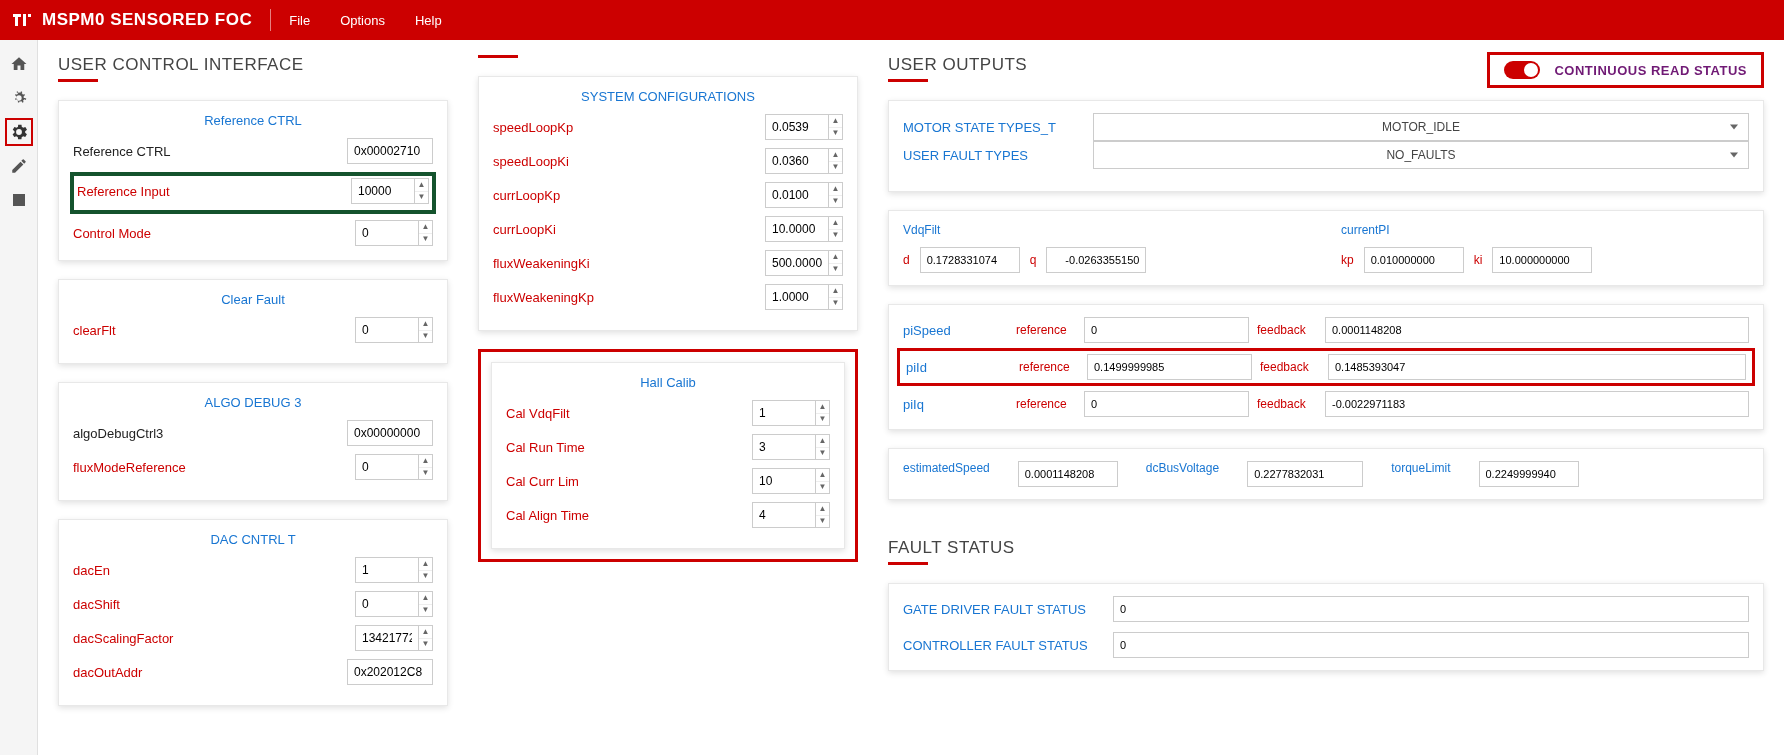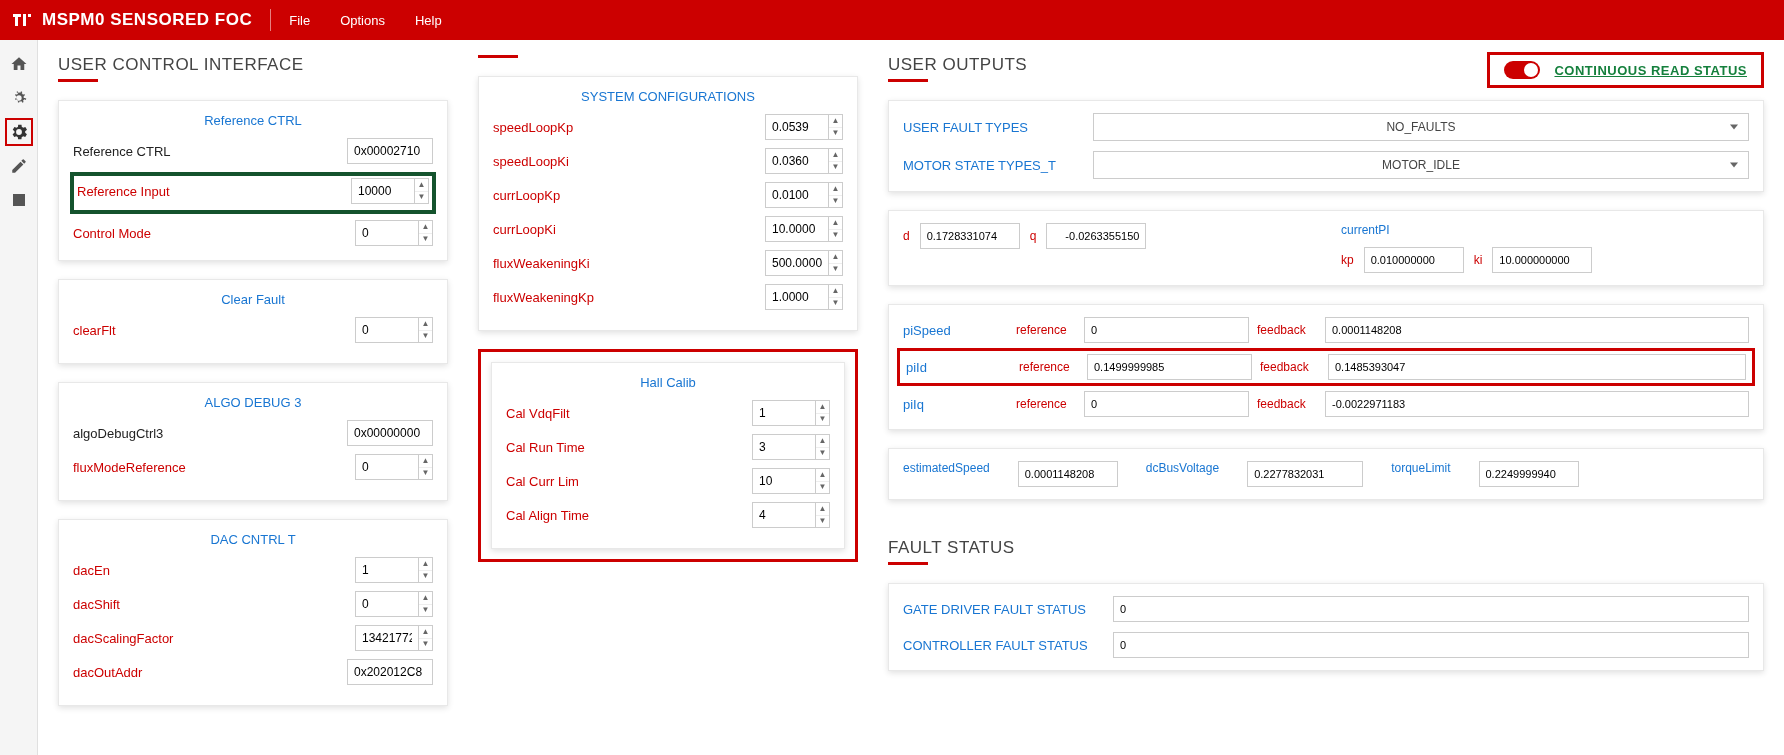--- a/index.html
+++ b/index.html
@@ -42,21 +42,21 @@
   .spinner-btn { flex: 1; display: flex; align-items: center; justify-content: center; font-size: 8px; color: #666; cursor: pointer; line-height: 1; }
   .spinner-btn:first-child { border-bottom: 1px solid #eee; }
   
   .highlight-box { border: 3px solid #cc0000; }
   .row-highlight { border: 4px solid #14532d; margin-left: -3px; margin-right: -3px; padding: 2px 3px; }
   
   
   .top-right { position: absolute; top: 12px; right: 20px; display: flex; align-items: center; border: 3px solid #cc0000; padding: 6px 14px; }
   .toggle { width: 36px; height: 18px; background: #cc0000; border-radius: 10px; position: relative; margin-right: 14px; }
   .toggle-knob { position: absolute; right: 2px; top: 2px; width: 14px; height: 14px; background: #fff; border-radius: 50%; }
-  .read-status { color: #15803d; font-weight: bold; letter-spacing: 0.5px; font-size: 13px; text-decoration: underline; }
+  .read-status { color: #701a75; font-weight: bold; letter-spacing: 0.5px; font-size: 13px; }
   
   .out-row { display: flex; align-items: center; margin-bottom: 10px; gap: 10px; }
   .out-label { color: #1976d2; font-size: 13px; font-weight: 500; }
   .out-select { flex: 1; height: 28px; border: 1px solid #ccc; display: flex; align-items: center; justify-content: center; position: relative; font-size: 12px; color: #444; background: #fff; }
   .out-select::after { content: ""; position: absolute; right: 10px; top: 50%; width: 0; height: 0; border-left: 4px solid transparent; border-right: 4px solid transparent; border-top: 5px solid #666; transform: translateY(-50%); }
   
   .inner-label { font-size: 12px; }
   .inner-label.red { color: #cc0000; }
   .inner-label.blue { color: #1976d2; }
   .out-input { height: 26px; border: 1px solid #ccc; padding: 0 6px; font-size: 11px; background: #fff; }
@@ -351,37 +351,38 @@
             </div>
         </div>
       </div>
     </div>
 
     <div class="col col3">
       <div class="section-title">USER OUTPUTS</div>
       <div class="section-underline"></div>
 
       <div class="card">
+        <div class="out-row" style="margin-bottom:0;">
+          <span class="out-label" style="width:180px;">MOTOR STATE TYPES_T</span>
+          <div class="out-select">
+              <span>MOTOR_IDLE</span>
+            </div>
+        </div>
         <div class="out-row">
           <span class="out-label" style="width:180px;">USER FAULT TYPES</span>
           <div class="out-select">
               <span>NO_FAULTS</span>
             </div>
         </div>
-        <div class="out-row" style="margin-bottom:0;">
-          <span class="out-label" style="width:180px;">MOTOR STATE TYPES_T</span>
-          <div class="out-select">
-              <span>MOTOR_IDLE</span>
-            </div>
-        </div>
       </div>
 
       <div class="card">
         <div class="flex-around">
           <div style="flex:1;">
+            <div class="inner-label blue" style="margin-bottom:10px;">VdqFilt</div>
             <div style="display:flex;gap:10px;align-items:center;">
               <span class="inner-label red">d</span>
               <input class="out-input" style="width: 100px;" value="0.1728331074">
               <span class="inner-label red">q</span>
               <input class="out-input" style="width: 100px; text-align: right;" value="-0.0263355150">
             </div>
           </div>
           <div style="flex:1;">
             <div class="inner-label blue" style="margin-bottom:10px;">currentPI</div>
             <div style="display:flex;gap:10px;align-items:center;">

